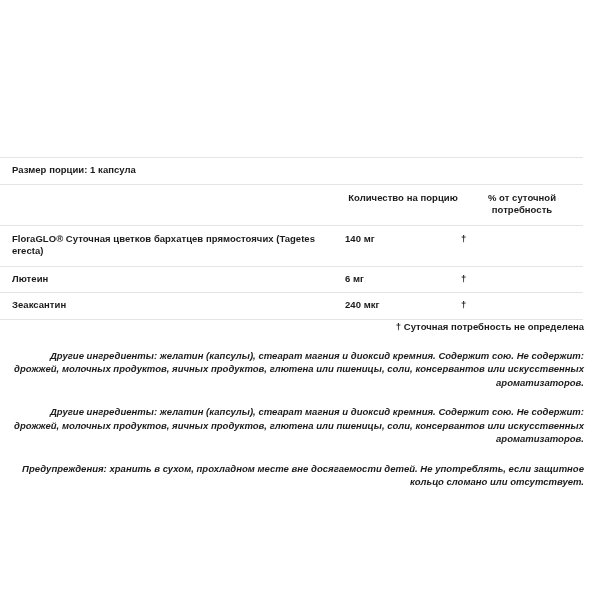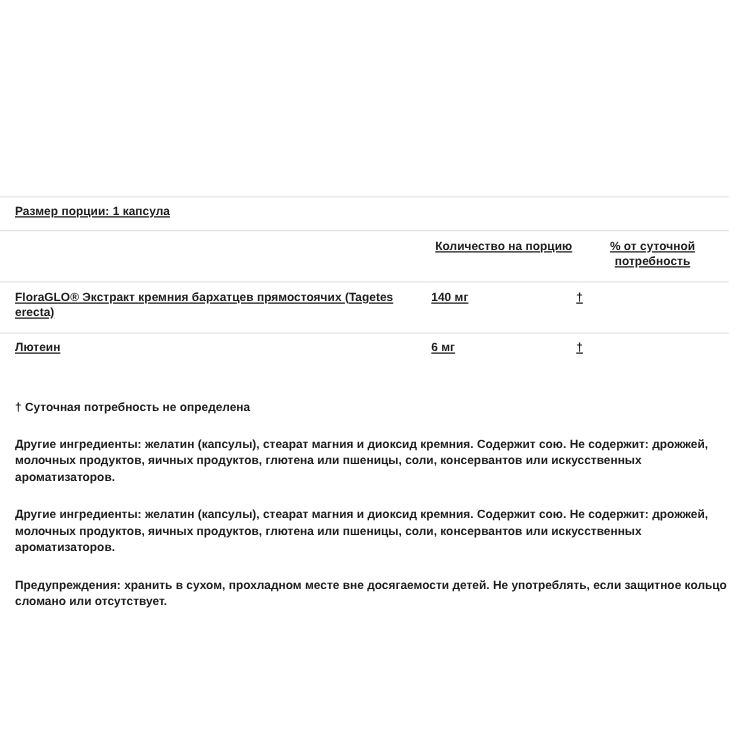--- a/index.html
+++ b/index.html
@@ -24,21 +24,20 @@
   }
 
   
   .facts-table {
     position: absolute;
     left: 0;
     top: 157px;
     width: 583px;
     border-collapse: collapse;
     table-layout: fixed;
-    text-decoration: underline;
   }
   .facts-table col.c-name   { width: 345px; }
   .facts-table col.c-amount { width: 116px; }
   .facts-table col.c-dv     { width: 122px; }
 
   .facts-table tr {
     border-top: 1px solid #e4e4e4;
   }
   .facts-table tr.last-rule {
     border-bottom: 1px solid #e4e4e4;
@@ -84,31 +83,32 @@
     font-weight: bold;
     font-size: 9.5px;
   }
 
   
   .notes {
     position: absolute;
     left: 12px;
     top: 320px;
     width: 572px;
+    text-align: right;
   }
   .note-block {
     font-size: 9.5px;
     line-height: 13.5px;
     font-weight: bold;
     color: #1b1b1b;
     letter-spacing: 0.02px;
     margin: 0;
   }
   .note-footnote { margin-bottom: 15px; }
-  .note-para     { margin-bottom: 16px; }
+  .note-para     { margin-bottom: 16px; font-style: italic; }
   .note-para:last-child { margin-bottom: 0; }
 </style>
 </head>
 <body>
 
 <div id="page">
 
   <table class="facts-table">
     <colgroup>
       <col class="c-name">
@@ -122,32 +122,37 @@
         <td class="dv"></td>
       </tr>
 
       <tr class="row-head">
         <td class="name"></td>
         <td class="amount">Количество  на порцию</td>
         <td class="dv">% от суточной потребность</td>
       </tr>
 
       <tr class="row-main">
-        <td class="name">FloraGLO® Экстракт кремния бархатцев прямостоячих (Tagetes erecta)</td>
+        <td class="name">FloraGLO® Суточная цветков бархатцев прямостоячих (Tagetes erecta)</td>
         <td class="amount">140 мг</td>
         <td class="dv dagger">†</td>
       </tr>
 
 
       <tr class="row-item">
         <td class="name">Лютеин</td>
         <td class="amount">6 мг</td>
         <td class="dv dagger">†</td>
       </tr>
 
+      <tr class="row-item last-rule">
+        <td class="name">Зеаксантин</td>
+        <td class="amount">240 мкг</td>
+        <td class="dv dagger">†</td>
+      </tr>
     </tbody>
   </table>
 
   <div class="notes">
     <p class="note-block note-footnote">† Суточная потребность не определена</p>
     <p class="note-block note-para">Другие ингредиенты: желатин (капсулы), стеарат магния и  диоксид кремния. Содержит сою. Не содержит: дрожжей, молочных продуктов, яичных продуктов, глютена  или пшеницы, соли, консервантов или искусственных ароматизаторов.</p>
     <p class="note-block note-para">Другие ингредиенты: желатин (капсулы), стеарат магния и  диоксид кремния. Содержит сою. Не содержит: дрожжей, молочных продуктов, яичных продуктов, глютена  или пшеницы, соли, консервантов или искусственных ароматизаторов.</p>
     <p class="note-block note-para">Предупреждения: хранить в сухом, прохладном месте вне досягаемости детей. Не употреблять, если защитное кольцо сломано или отсутствует.</p>
   </div>
 

